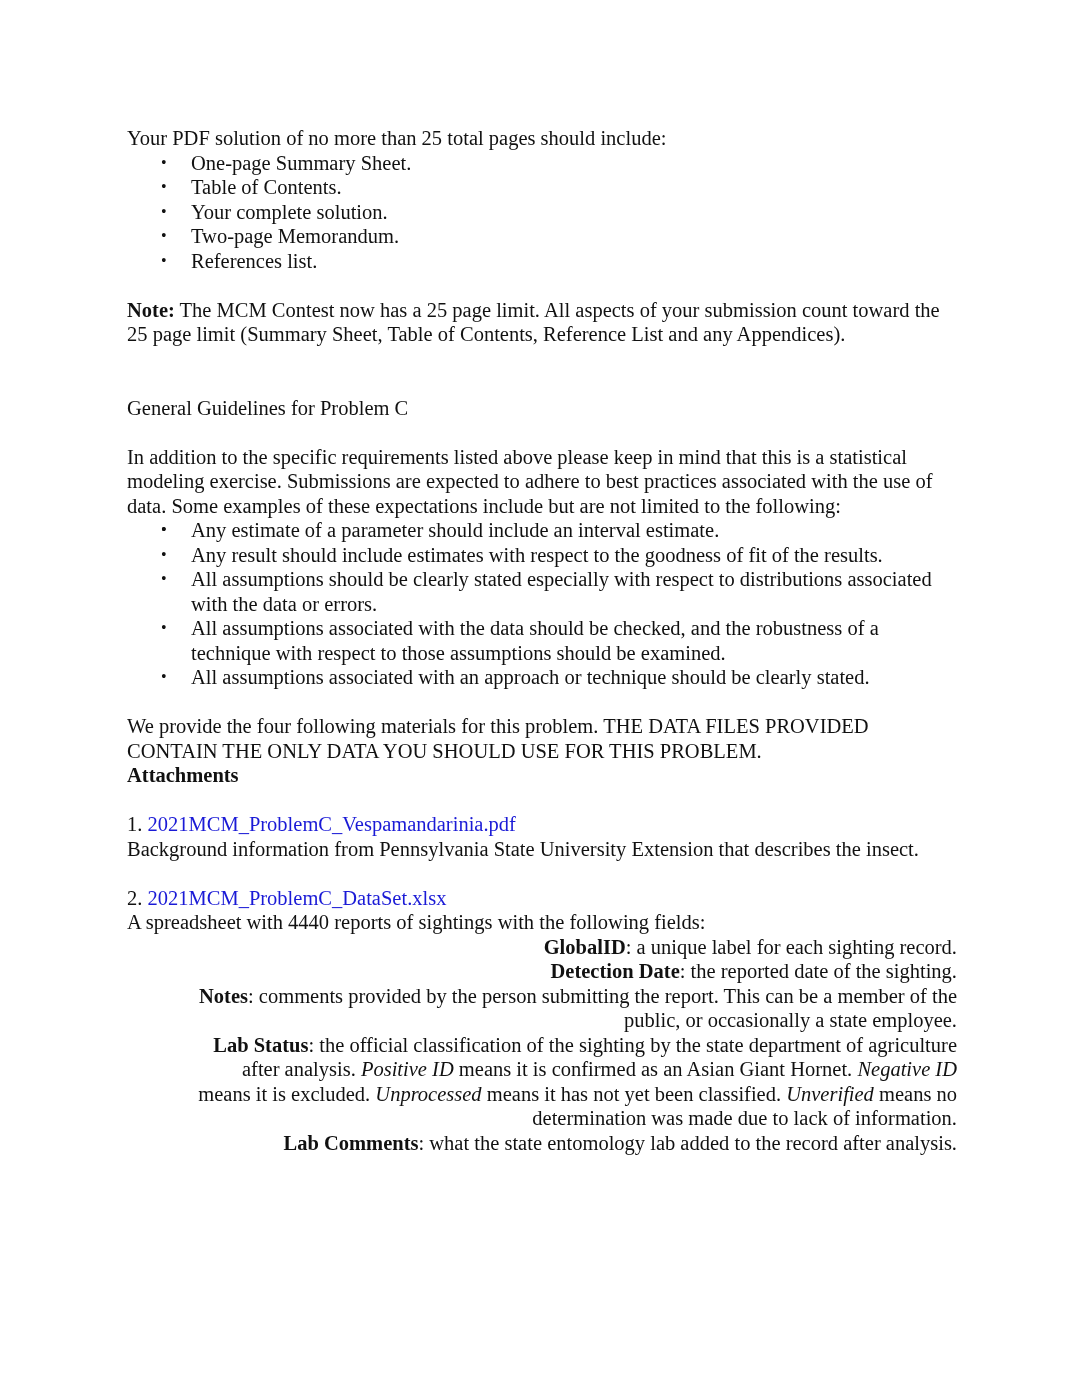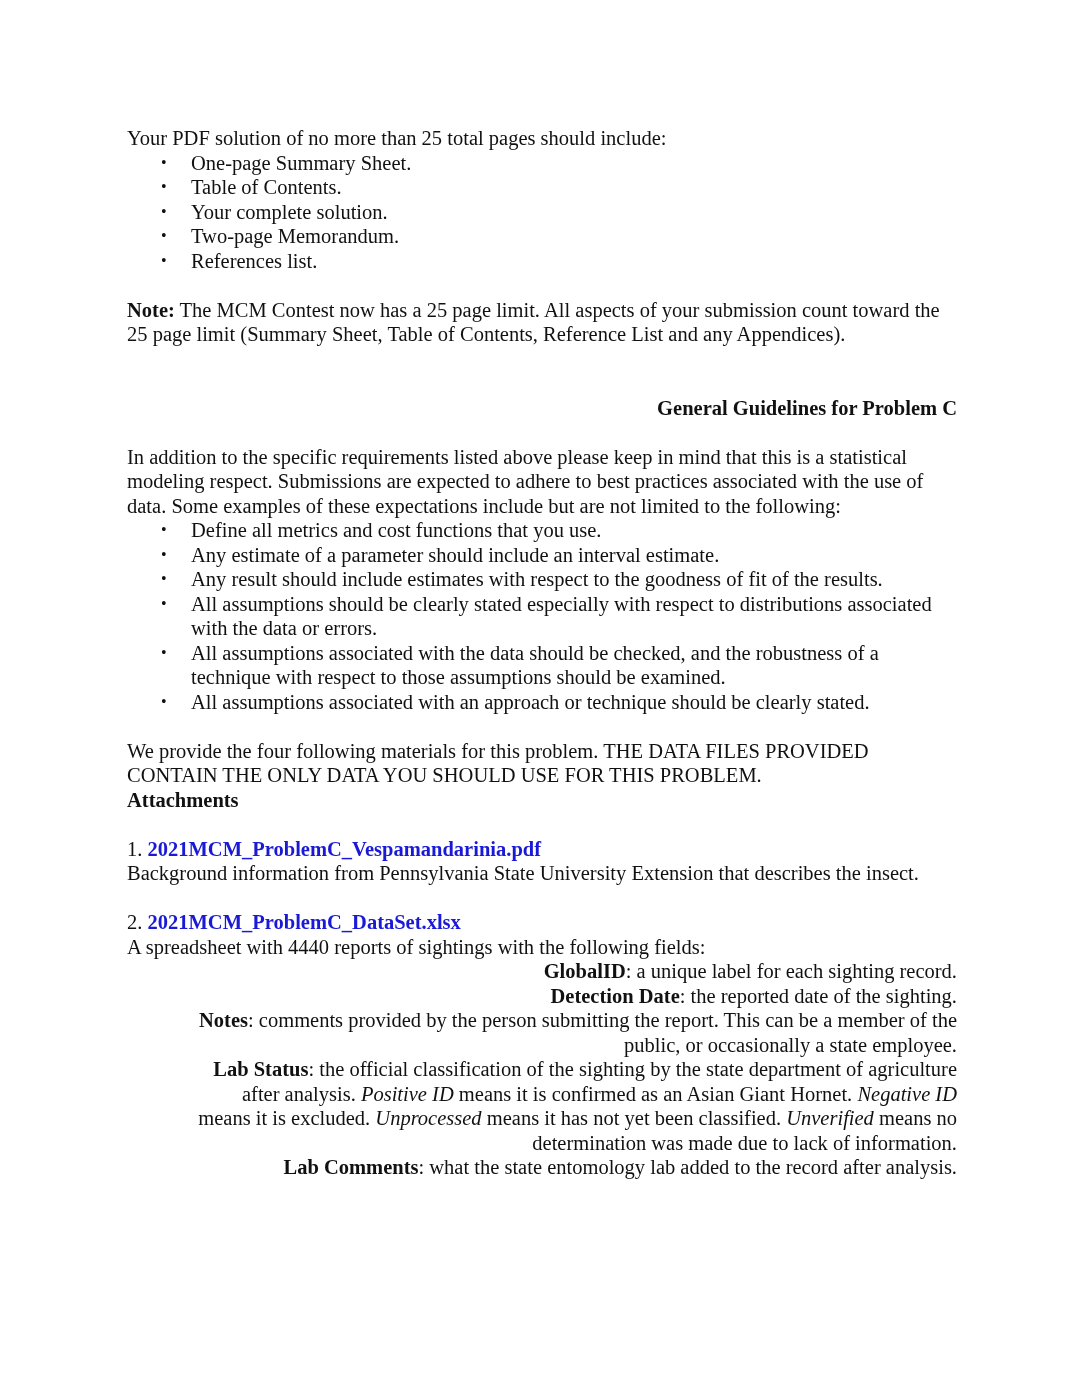--- a/index.html
+++ b/index.html
@@ -34,27 +34,27 @@
       position: relative;
       padding-left: 64px;
     }
     ul.bullets li .bullet {
       position: absolute;
       left: 34px;
       top: 0;
       font-size: 16px;
     }
     .heading-center {
-      text-align: right;
-      font-weight: bold;
+      text-align: left;
+      font-weight: normal;
     }
     b { font-weight: bold; }
     .link {
       color: #1a1ad6;
-      font-weight: bold;
+      font-weight: normal;
       text-decoration: none;
     }
     .fields {
       padding-left: 64px;
       text-align: right;
     }
     i { }
   </style>
 </head>
 <body>
@@ -76,23 +76,23 @@
 
   <div class="gap"></div>
 
 
   <div class="gap"></div>
 
   <p class="heading-center">General Guidelines for Problem C</p>
 
   <div class="gap"></div>
 
-  <p>In addition to the specific requirements listed above please keep in mind that this is a statistical modeling respect. Submissions are expected to adhere to best practices associated with the use of data. Some examples of these expectations include but are not limited to the following:</p>
+  <p>In addition to the specific requirements listed above please keep in mind that this is a statistical modeling exercise. Submissions are expected to adhere to best practices associated with the use of data. Some examples of these expectations include but are not limited to the following:</p>
   <ul class="bullets">
-    <li><span class="bullet">•</span><span>Define all metrics and cost functions that you use.</span></li>
+    <li><span class="bullet">•</span></li>
     <li><span class="bullet">•</span><span>Any estimate of a parameter should include an interval estimate.</span></li>
     <li><span class="bullet">•</span><span>Any result should include estimates with respect to the goodness of fit of the results.</span></li>
     <li><span class="bullet">•</span><span>All assumptions should be clearly stated especially with respect to distributions associated with the data or errors.</span></li>
     <li><span class="bullet">•</span><span>All assumptions associated with the data should be checked, and the robustness of a technique with respect to those assumptions should be examined.</span></li>
     <li><span class="bullet">•</span><span>All assumptions associated with an approach or technique should be clearly stated.</span></li>
   </ul>
 
   <div class="gap"></div>
 
   <p>We provide the four following materials for this problem. THE DATA FILES PROVIDED CONTAIN THE ONLY DATA YOU SHOULD USE FOR THIS PROBLEM.</p>

